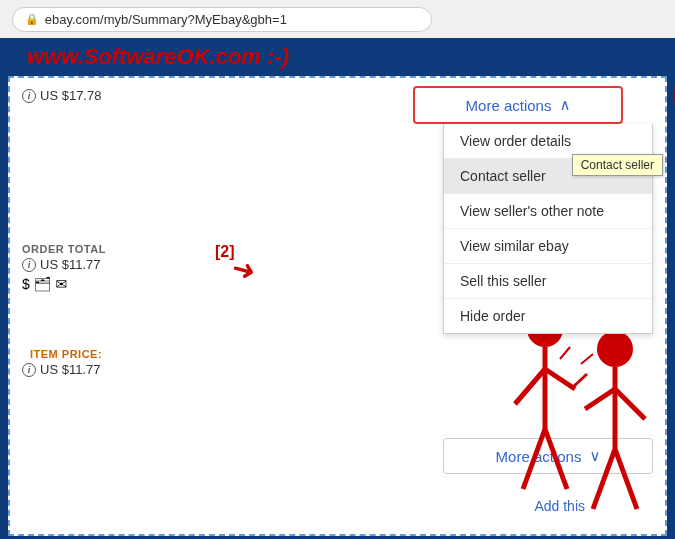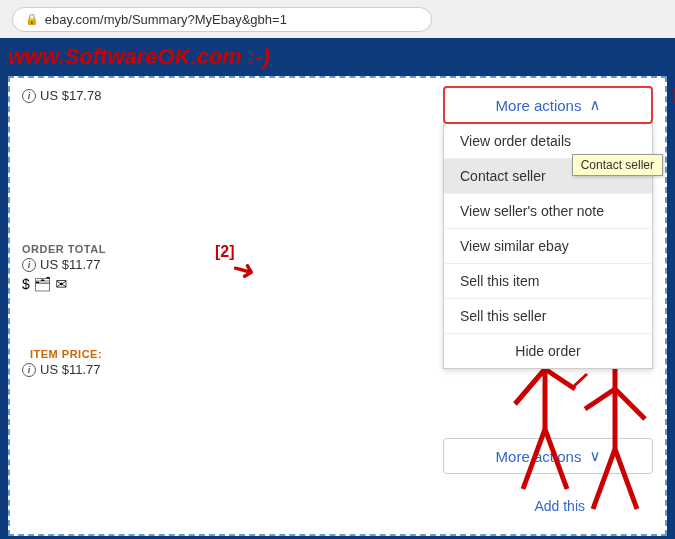--- a/index.html
+++ b/index.html
@@ -37,21 +37,21 @@
       color: #666;
       font-size: 11px;
     }
 
     
     .watermark {
       color: #cc0000;
       font-size: 22px;
       font-weight: bold;
       font-style: italic;
-      padding: 6px 8px;
+      padding: 6px 27px;
       font-family: Arial, sans-serif;
     }
 
     
     .content-area {
       background: white;
       margin: 0 8px 0 8px;
       border: 2px dashed #6699cc;
       position: relative;
       padding: 10px 12px;
@@ -108,32 +108,32 @@
       width: 210px;
       justify-content: center;
     }
 
     .dropdown-menu {
       background: white;
       border: 1px solid #ccc;
       border-top: none;
       width: 210px;
       box-shadow: 0 2px 6px rgba(0,0,0,0.15);
+      margin-left: 30px;
     }
 
     .dropdown-item {
       padding: 9px 16px;
       font-size: 14px;
       color: #333;
       cursor: pointer;
       border-bottom: 1px solid #eee;
     }
     .dropdown-item:last-child {
       border-bottom: none;
-      text-align: center;
     }
     .dropdown-item:hover, .dropdown-item.highlighted {
       background: #e8e8e8;
     }
 
     
     .label-1 {
       position: absolute;
       right: -28px;
       top: 8px;
@@ -285,21 +285,20 @@
   <div class="more-actions-container">
     <button class="more-actions-btn-expanded">
       <span>More actions</span>
       <span>∧</span>
     </button>
     <div class="dropdown-menu">
       <div class="dropdown-item">View order details</div>
       <div class="dropdown-item highlighted">Contact seller</div>
       <div class="dropdown-item">View seller's other note</div>
       <div class="dropdown-item">View similar ebay</div>
-      <div class="dropdown-item">Sell this item</div>
       <div class="dropdown-item">Sell this seller</div>
       <div class="dropdown-item">Hide order</div>
     </div>
 
     <div class="tooltip-box">Contact seller</div>
   </div>
 
   <div class="label-1">[1]</div>
 
   <div class="arrow-to-contact">➜</div>

